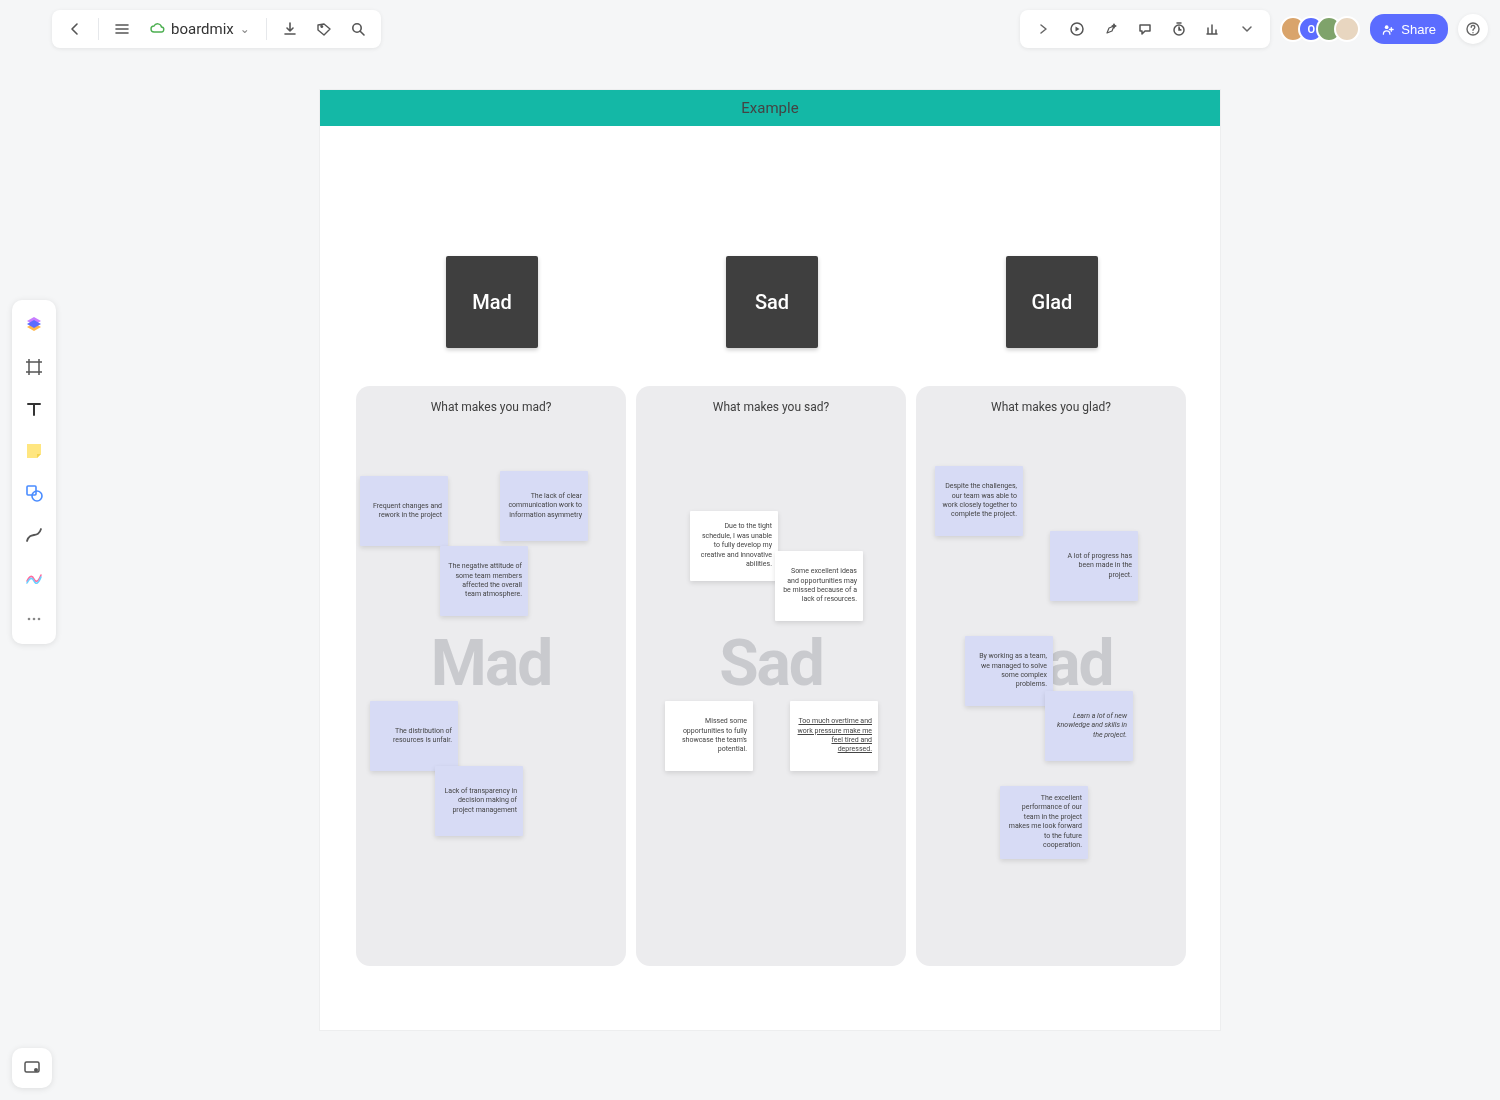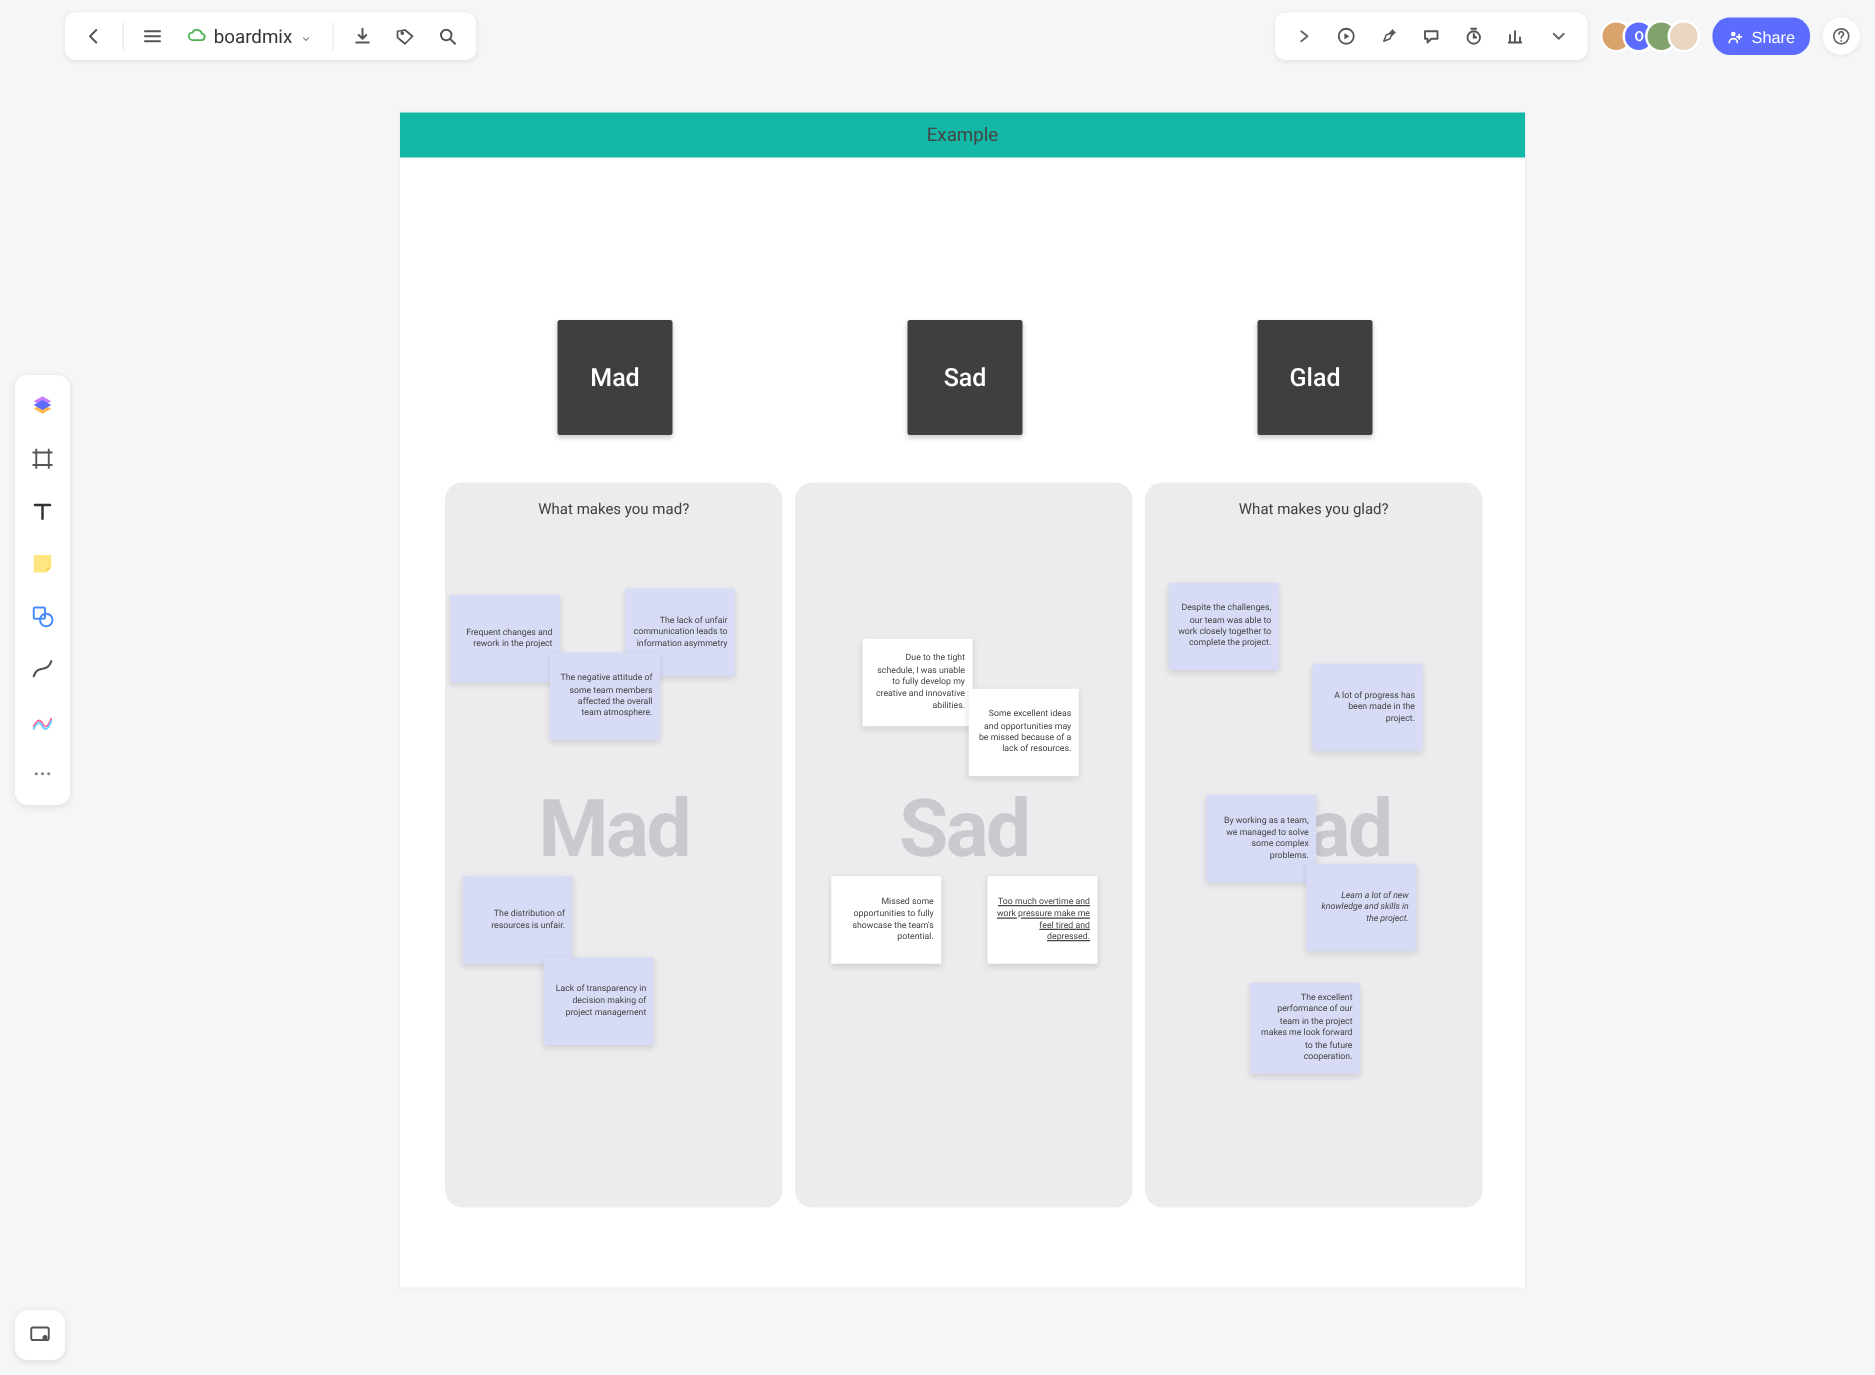--- a/index.html
+++ b/index.html
@@ -323,26 +323,27 @@
   <div class="canvas-title-bar">
     <span>Example</span>
   </div>
   <div class="board-area" id="board-area">
       <div class="col-header" style="left: 126px; top: 130px;">Mad</div>
       <div class="col-panel" style="left: 36px;">
         <div class="col-prompt">What makes you mad?</div>
         <div class="col-bg">Mad</div>
       </div>
       <div class="note blue" style="left: 40px; top: 350px;">Frequent changes and rework in the project</div>
-      <div class="note blue" style="left: 180px; top: 345px;">The lack of unfair communication leads to information asymmetry</div>
-      <div class="note blue" style="left: 120px; top: 396px;">The negative attitude of some team members affected the overall team atmosphere.</div>
+      <div class="note blue" style="left: 180px; top: 345px;">The lack of clear communication work to information asymmetry</div>
+      <div class="note blue" style="left: 120px; top: 420px;">The negative attitude of some team members affected the overall team atmosphere.</div>
       <div class="note blue" style="left: 50px; top: 575px;">The distribution of resources is unfair.</div>
       <div class="note blue" style="left: 115px; top: 640px;">Lack of transparency in decision making of project management</div>
       <div class="col-header" style="left: 406px; top: 130px;">Sad</div>
       <div class="col-panel" style="left: 316px;">
+        <div class="col-prompt">What makes you sad?</div>
         <div class="col-bg">Sad</div>
       </div>
       <div class="note white" style="left: 370px; top: 385px;">Due to the tight schedule, I was unable to fully develop my creative and innovative abilities.</div>
       <div class="note white" style="left: 455px; top: 425px;">Some excellent ideas and opportunities may be missed because of a lack of resources.</div>
       <div class="note white" style="left: 345px; top: 575px;">Missed some opportunities to fully showcase the team's potential.</div>
       <div class="note white" style="left: 470px; top: 575px; text-decoration: underline;">Too much overtime and work pressure make me feel tired and depressed.</div>
       <div class="col-header" style="left: 686px; top: 130px;">Glad</div>
       <div class="col-panel" style="left: 596px;">
         <div class="col-prompt">What makes you glad?</div>
         <div class="col-bg">Glad</div>

